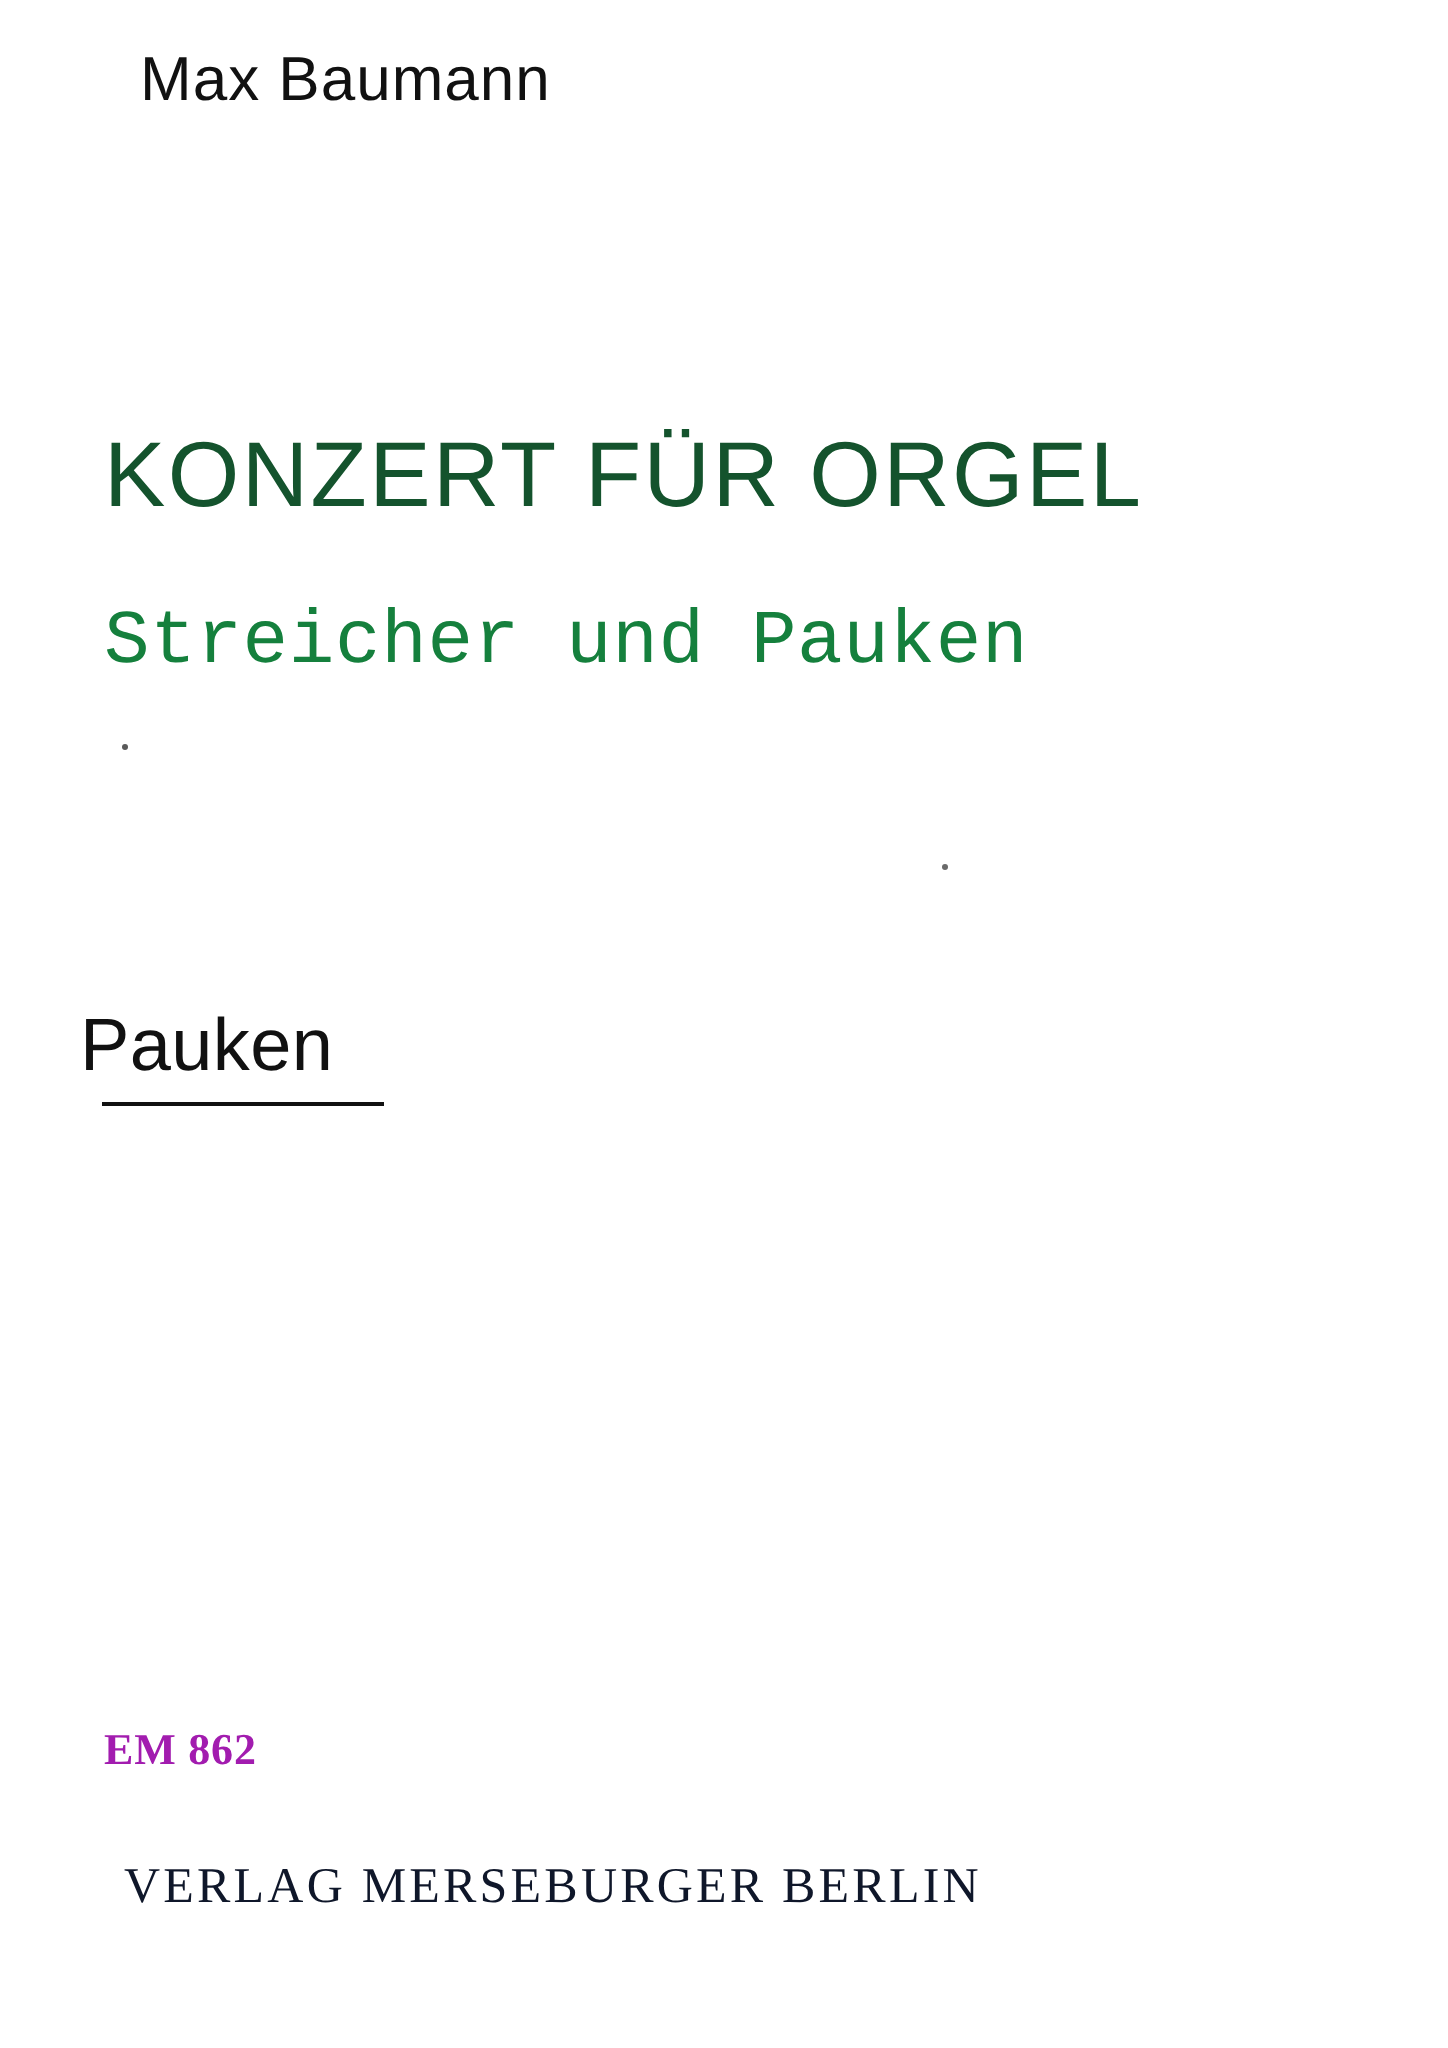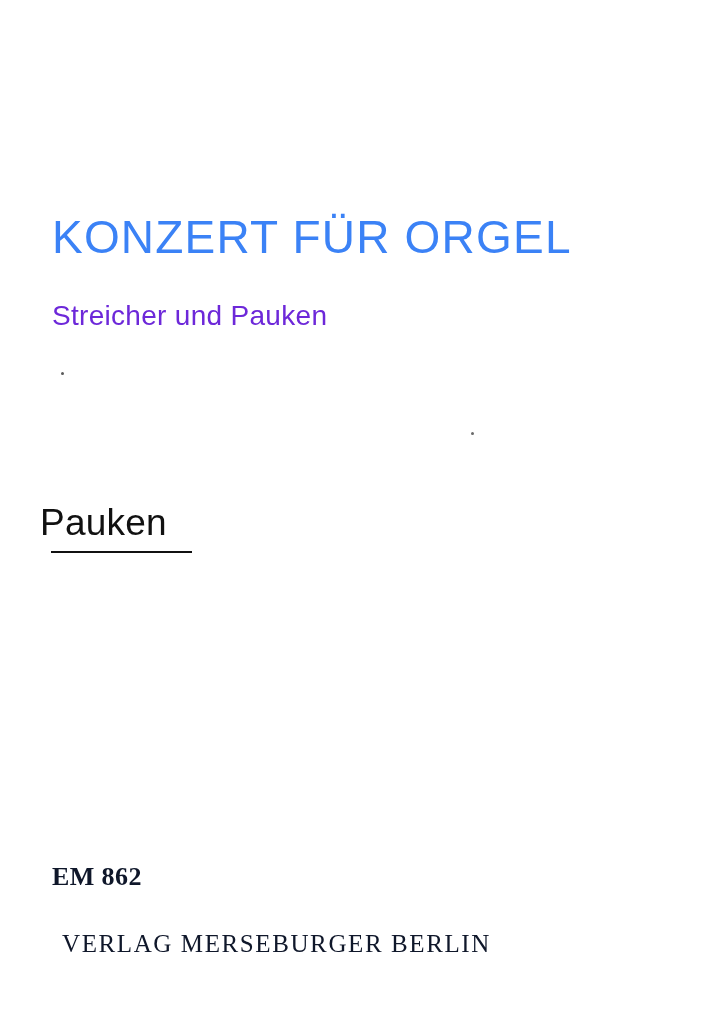--- a/index.html
+++ b/index.html
@@ -35,34 +35,34 @@
   }
 
   .main-title {
     position: absolute;
     left: 52px;
     top: 210px;
     font-size: 46px;
     font-weight: 400;
     letter-spacing: 1.2px;
     font-family: "Liberation Sans", sans-serif;
-    color: #3b82f6;
+    color: #14532d;
     white-space: nowrap;
     text-align: center;
   }
 
   .subtitle {
     position: absolute;
     left: 52px;
     top: 300px;
-    font-size: 28px;
+    font-size: 38px;
     font-weight: 400;
     letter-spacing: 0.3px;
-    font-family: Liberation Sans, sans-serif;
-    color: #6d28d9;
+    font-family: Liberation Mono, monospace;
+    color: #15803d;
     white-space: nowrap;
   }
 
   .dot-mark-1 {
     position: absolute;
     left: 61px;
     top: 372px;
     width: 3px;
     height: 3px;
     background: #5a5a5a;
@@ -97,45 +97,46 @@
     top: 551px;
     width: 141px;
     height: 2px;
     background: #111111;
   }
 
   .plate-number {
     position: absolute;
     left: 52px;
     top: 862px;
-    font-size: 26px;
+    font-size: 22px;
     font-weight: 700;
     font-family: "Liberation Serif", serif;
     letter-spacing: 0.4px;
-    color: #0f172a;
+    color: #a21caf;
     white-space: nowrap;
   }
 
   .publisher {
     position: absolute;
     left: 62px;
     top: 930px;
     font-size: 25px;
     font-weight: 400;
     font-family: "Liberation Serif", serif;
     letter-spacing: 1.6px;
     color: #0f172a;
     white-space: nowrap;
   }
 </style>
 </head>
 <body>
 
 <div class="page">
 
+  <div class="composer">Max Baumann</div>
 
   <div class="main-title">KONZERT FÜR ORGEL</div>
 
   <div class="subtitle">Streicher und Pauken</div>
 
   <div class="dot-mark-1"></div>
   <div class="dot-mark-2"></div>
 
   <div class="part-name">Pauken</div>
   <div class="part-underline"></div>

